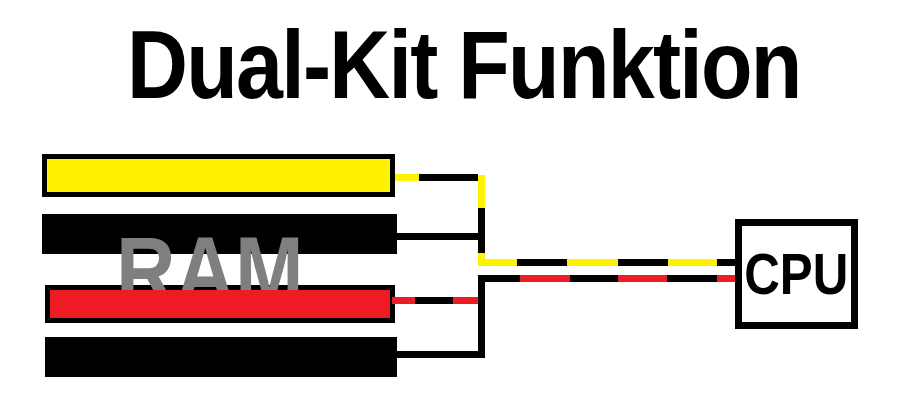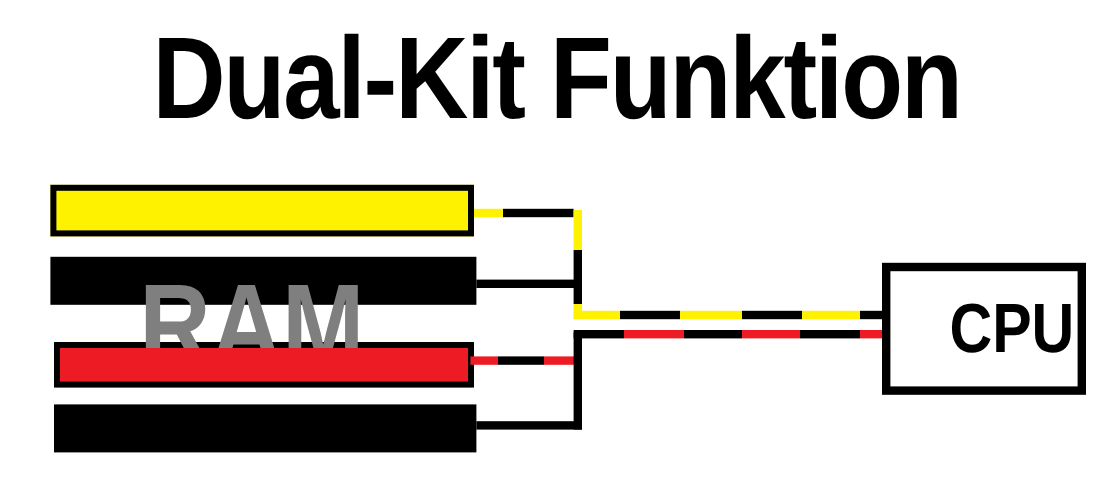--- a/index.html
+++ b/index.html
@@ -69,21 +69,20 @@
       var(--c-black) 189px 239px, var(--c-red) 239px 100%); }
 
   
   .cpu-box {
     position: absolute; left: 735px; top: 219px;
     width: 109px; height: 96px;
     border: 7px solid var(--c-black, #000);
     background: #ffffff;
     display: flex; align-items: center; justify-content: center;
     z-index: 2;
-    padding-left: 47px;
   }
   .cpu-label {
     font-size: 58px; font-weight: bold; line-height: 58px;
     color: var(--c-black, #000);
     transform: scaleX(0.85);
     transform-origin: center;
     white-space: nowrap;
   }
 </style>
 </head>

